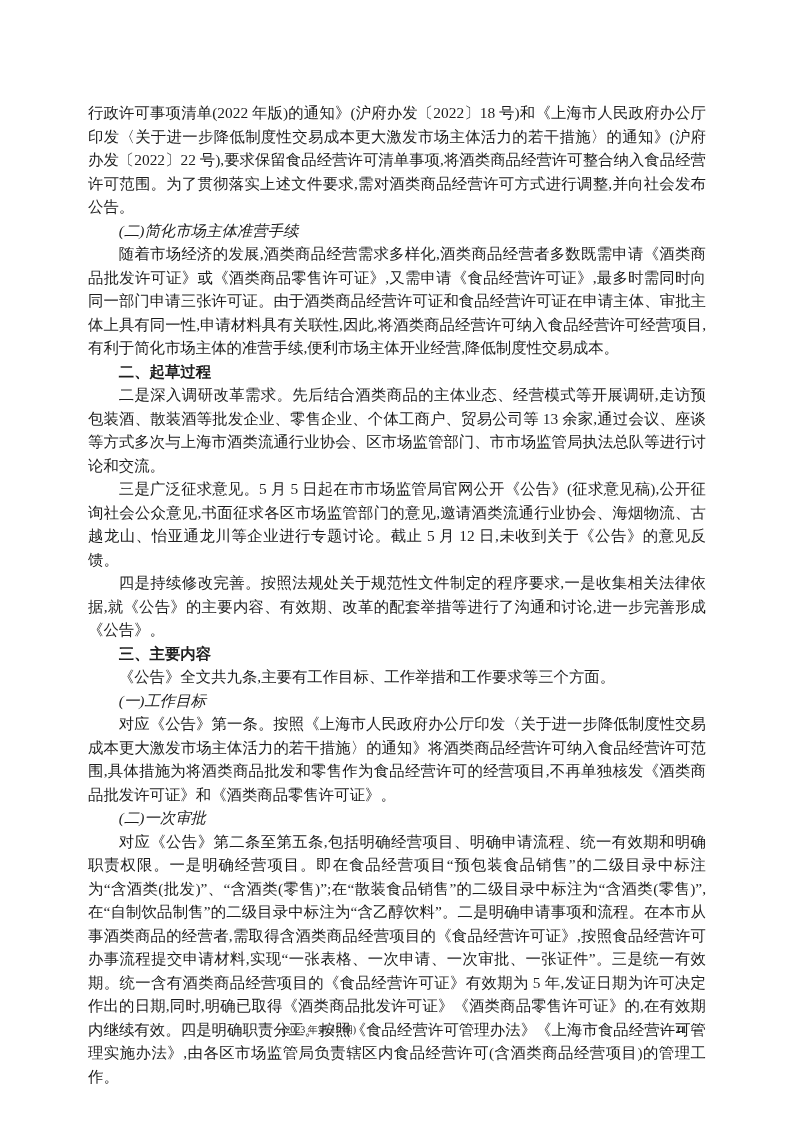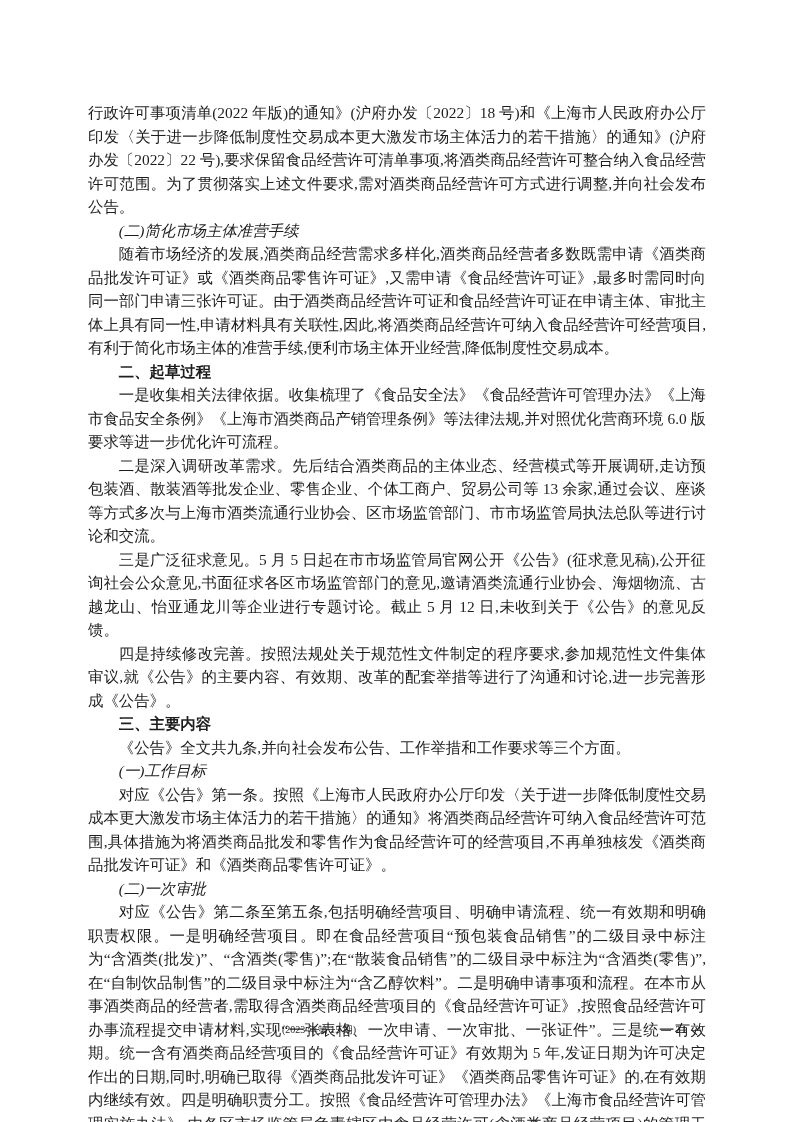--- a/index.html
+++ b/index.html
@@ -73,26 +73,25 @@
 </head>
 <body>
 
 <div class="doc-page">
 
   <main class="content">
     <p class="first">行政许可事项清单(2022 年版)的通知》(沪府办发〔2022〕18 号)和《上海市人民政府办公厅印发〈关于进一步降低制度性交易成本更大激发市场主体活力的若干措施〉的通知》(沪府办发〔2022〕22 号),要求保留食品经营许可清单事项,将酒类商品经营许可整合纳入食品经营许可范围。为了贯彻落实上述文件要求,需对酒类商品经营许可方式进行调整,并向社会发布公告。</p>
     <p class="h-italic">(二)简化市场主体准营手续</p>
     <p>随着市场经济的发展,酒类商品经营需求多样化,酒类商品经营者多数既需申请《酒类商品批发许可证》或《酒类商品零售许可证》,又需申请《食品经营许可证》,最多时需同时向同一部门申请三张许可证。由于酒类商品经营许可证和食品经营许可证在申请主体、审批主体上具有同一性,申请材料具有关联性,因此,将酒类商品经营许可纳入食品经营许可经营项目,有利于简化市场主体的准营手续,便利市场主体开业经营,降低制度性交易成本。</p>
     <p class="h-bold">二、起草过程</p>
-    <p>一是收集相关法律依据。收集梳理了《食品安全法》《食品经营许可管理办法》《上海市食品安全条例》《上海市酒类商品产销管理条例》等法律法规,并对照优化营商环境 6.0 版要求等进一步优化许可流程。</p>
     <p>二是深入调研改革需求。先后结合酒类商品的主体业态、经营模式等开展调研,走访预包装酒、散装酒等批发企业、零售企业、个体工商户、贸易公司等 13 余家,通过会议、座谈等方式多次与上海市酒类流通行业协会、区市场监管部门、市市场监管局执法总队等进行讨论和交流。</p>
     <p>三是广泛征求意见。5 月 5 日起在市市场监管局官网公开《公告》(征求意见稿),公开征询社会公众意见,书面征求各区市场监管部门的意见,邀请酒类流通行业协会、海烟物流、古越龙山、怡亚通龙川等企业进行专题讨论。截止 5 月 12 日,未收到关于《公告》的意见反馈。</p>
-    <p>四是持续修改完善。按照法规处关于规范性文件制定的程序要求,参加规范性文件集体审议,就《公告》的主要内容、有效期、改革的配套举措等进行了沟通和讨论,进一步完善形成《公告》。</p>
+    <p>四是持续修改完善。按照法规处关于规范性文件制定的程序要求,一是收集相关法律依据,就《公告》的主要内容、有效期、改革的配套举措等进行了沟通和讨论,进一步完善形成《公告》。</p>
     <p class="h-bold">三、主要内容</p>
-    <p>《公告》全文共九条,并向社会发布公告、工作举措和工作要求等三个方面。</p>
+    <p>《公告》全文共九条,主要有工作目标、工作举措和工作要求等三个方面。</p>
     <p class="h-italic">(一)工作目标</p>
     <p>对应《公告》第一条。按照《上海市人民政府办公厅印发〈关于进一步降低制度性交易成本更大激发市场主体活力的若干措施〉的通知》将酒类商品经营许可纳入食品经营许可范围,具体措施为将酒类商品批发和零售作为食品经营许可的经营项目,不再单独核发《酒类商品批发许可证》和《酒类商品零售许可证》。</p>
     <p class="h-italic">(二)一次审批</p>
     <p>对应《公告》第二条至第五条,包括明确经营项目、明确申请流程、统一有效期和明确职责权限。一是明确经营项目。即在食品经营项目“预包装食品销售”的二级目录中标注为“含酒类(批发)”、“含酒类(零售)”;在“散装食品销售”的二级目录中标注为“含酒类(零售)”,在“自制饮品制售”的二级目录中标注为“含乙醇饮料”。二是明确申请事项和流程。在本市从事酒类商品的经营者,需取得含酒类商品经营项目的《食品经营许可证》,按照食品经营许可办事流程提交申请材料,实现“一张表格、一次申请、一次审批、一张证件”。三是统一有效期。统一含有酒类商品经营项目的《食品经营许可证》有效期为 5 年,发证日期为许可决定作出的日期,同时,明确已取得《酒类商品批发许可证》《酒类商品零售许可证》的,在有效期内继续有效。四是明确职责分工。按照《食品经营许可管理办法》《上海市食品经营许可管理实施办法》,由各区市场监管局负责辖区内食品经营许可(含酒类商品经营项目)的管理工作。</p>
   </main>
 
   <footer class="footer">
     <span class="issue">(2023 年第 15 期)</span>
     <span class="pageno">— 21 —</span>
   </footer>

